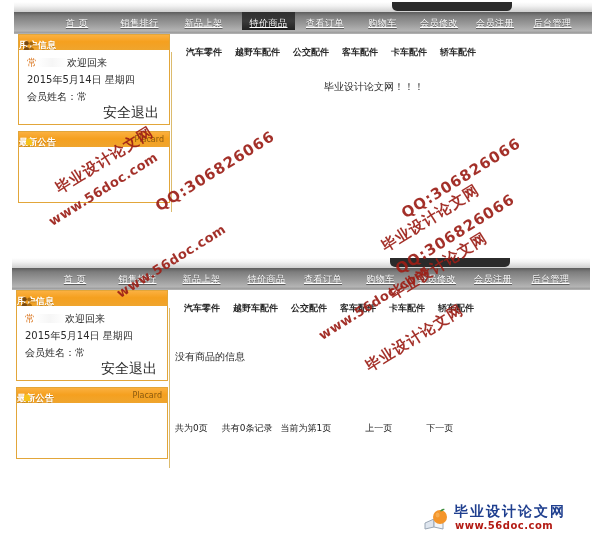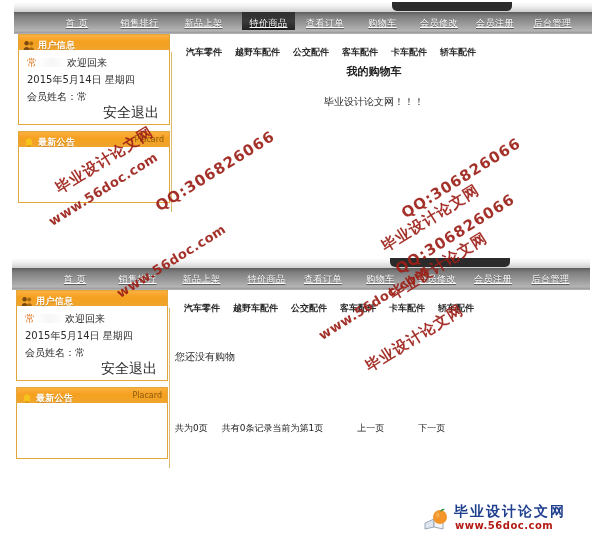--- a/index.html
+++ b/index.html
@@ -93,21 +93,20 @@
     box-sizing: border-box;
   }
   .panel-head {
     height: 16px;
     line-height: 16px;
     background: linear-gradient(180deg,#fbb040 0%, #f5a01f 45%, #efa52e 100%);
     border: 1px solid #e2a63a;
     border-bottom: none;
     box-sizing: border-box;
     position: relative;
-    padding-left: 19px;
     overflow: hidden;
   }
   .panel-head .ph-title {
     font-size: 9px;
     color: #ffffff;
     font-weight: bold;
     text-shadow: 0 1px 0 rgba(150,90,0,.5);
     letter-spacing: .3px;
   }
   .panel-head .ph-right {
@@ -297,21 +296,20 @@
             </svg>
           </span>
           <span class="ph-title">最新公告</span>
           <span class="ph-right">Placard</span>
         </div>
         <div class="panel placard-body"></div>
       </div>
     </div>
 
     <div class="content" style="left:160px; top:62px; width:400px;">
-      <div class="c-title">我的购物车</div>
       <div class="c-empty" style="margin-top:16px;">毕业设计论文网！！！</div>
     </div>
 
     <div class="vline" style="left:157px; top:50px; height:160px;"></div>
   </div>
 
 
   <div class="shot" id="shot2" style="left:12px; top:258px; width:578px; height:220px;">
 
     <div class="shot-chrome">
@@ -369,25 +367,25 @@
             </svg>
           </span>
           <span class="ph-title">最新公告</span>
           <span class="ph-right">Placard</span>
         </div>
         <div class="panel placard-body"></div>
       </div>
     </div>
 
     <div class="content" style="left:163px; top:92px; width:400px;">
-      <div class="c-left-text">您还没有购物</div>
+      <div class="c-left-text">没有商品的信息</div>
     </div>
 
     <div class="pager" style="left:163px; top:164px;">
-      <span>共为0页</span><span style="margin-right:0;">共有0条记录</span><span class="gap">当前为第1页</span><span class="gap">上一页</span><span>下一页</span>
+      <span>共为0页</span><span style="margin-right:8px;">共有0条记录</span><span class="gap">当前为第1页</span><span class="gap">上一页</span><span>下一页</span>
     </div>
 
     <div class="vline" style="left:157px; top:50px; height:160px;"></div>
   </div>
 
 
   <div class="logo" style="left:424px; top:503px;">
     <span class="logo-mark">
       <svg viewBox="0 0 26 24" width="26" height="24">
         <path d="M1 16 L10 12 L10 20 L1 22 Z" fill="#dfe6ef" stroke="#9aa6b5" stroke-width="1"></path>

